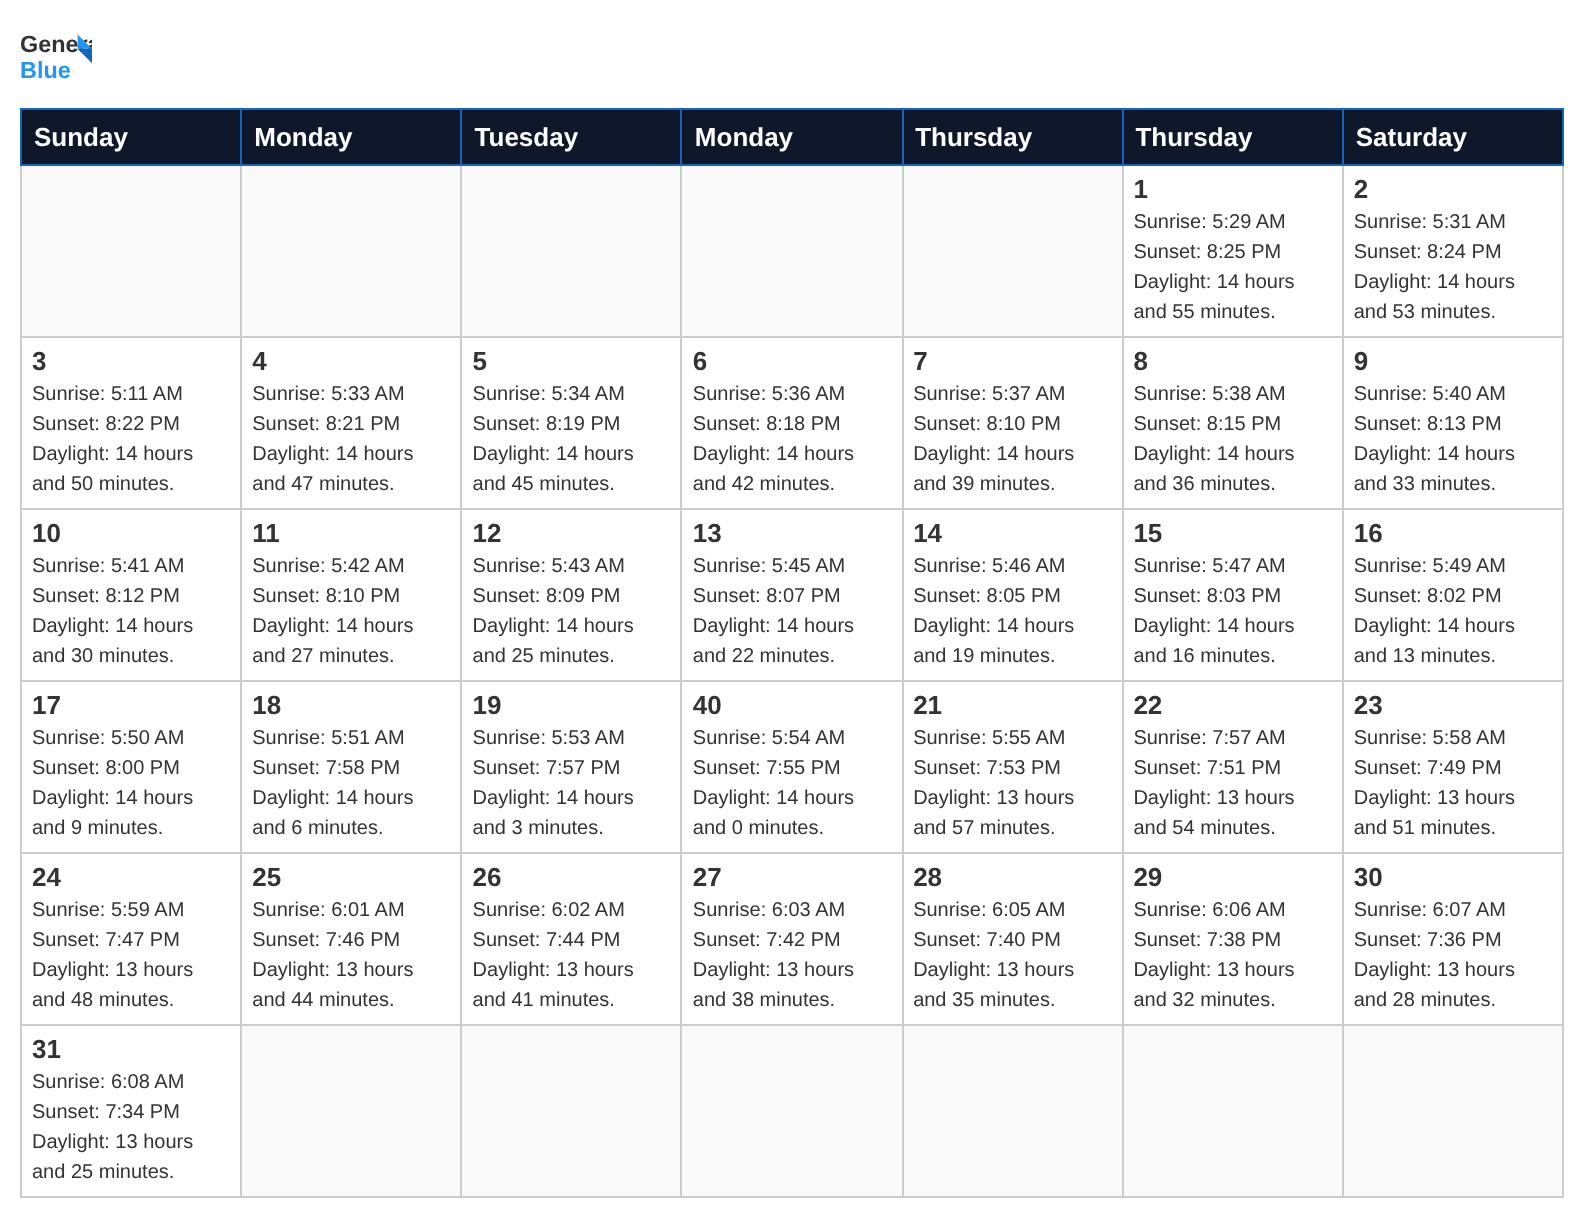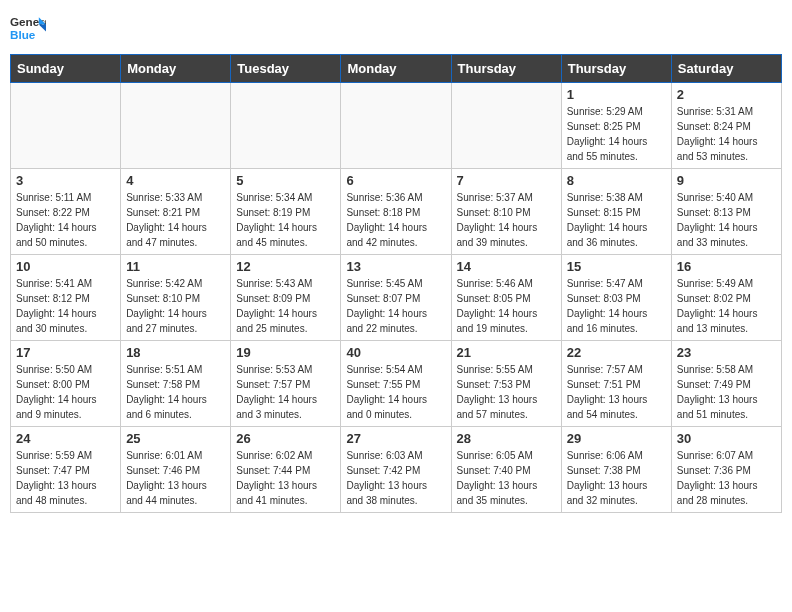--- a/index.html
+++ b/index.html
@@ -36,21 +36,21 @@
     .title-block p {
       font-size: 14px;
       color: #555;
     }
     .calendar {
       width: 100%;
       border-collapse: collapse;
       border: 1px solid #ccc;
     }
     .calendar th {
-      background-color: #404040;
+      background-color: #0f172a;
       color: #fff;
       text-align: left;
       padding: 6px 6px;
       font-size: 13px;
       font-weight: bold;
       border: 1px solid #1565C0;
       margin-left: 20px;
     }
     .calendar td {
       vertical-align: top;
@@ -326,14 +326,29 @@
 and 32 minutes.</div>
         </td>
         <td>
           <span class="day-number">30</span>
           <div class="day-info">Sunrise: 6:07 AM
 Sunset: 7:36 PM
 Daylight: 13 hours
 and 28 minutes.</div>
         </td>
       </tr>
+      <tr>
+        <td>
+          <span class="day-number">31</span>
+          <div class="day-info">Sunrise: 6:08 AM
+Sunset: 7:34 PM
+Daylight: 13 hours
+and 25 minutes.</div>
+        </td>
+        <td class="empty"></td>
+        <td class="empty"></td>
+        <td class="empty"></td>
+        <td class="empty"></td>
+        <td class="empty"></td>
+        <td class="empty"></td>
+      </tr>
     </tbody>
 </table>
 
 </body></html>

